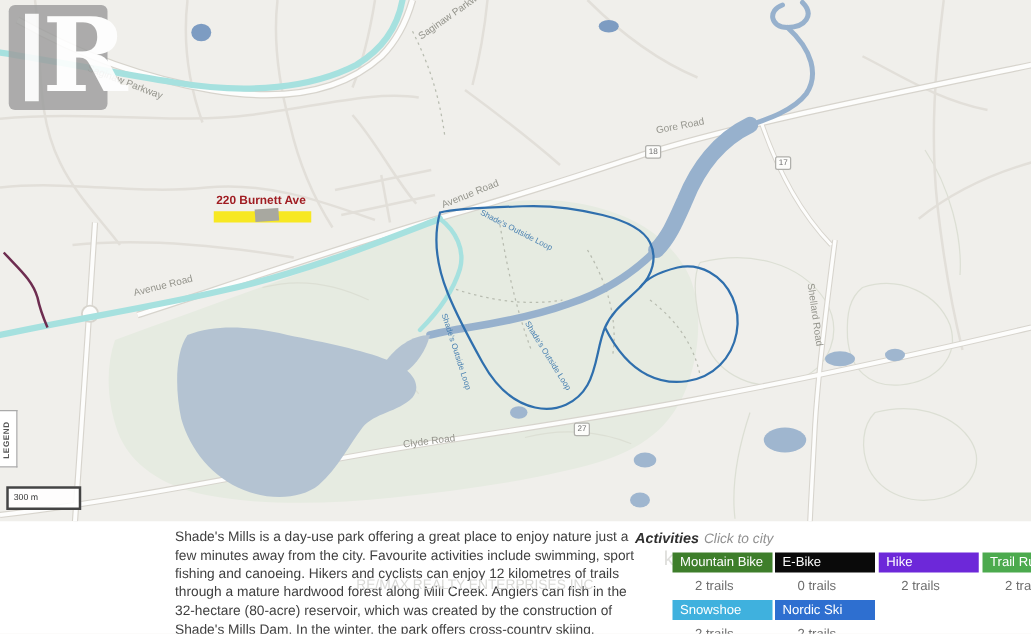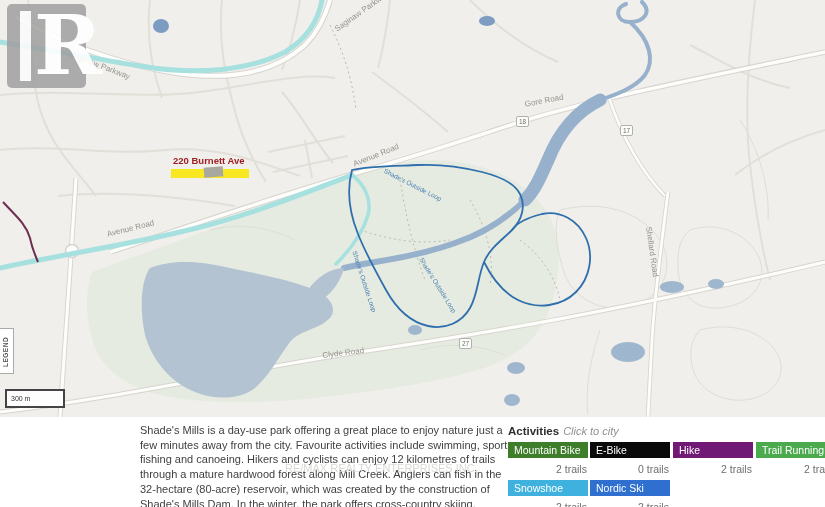--- a/index.html
+++ b/index.html
@@ -29,23 +29,23 @@
   .scalebar{position:absolute;left:5px;top:389px;width:52px;height:15px;border:2px solid #444;background:rgba(255,255,255,.88);font-size:7px;color:#333;line-height:15px;padding-left:4px;}
   .legendbox{position:absolute;left:0;top:328px;width:13px;height:44px;background:#fff;border:1px solid #aaa;border-left:none;overflow:hidden;}
   .legendbox span{position:absolute;left:2px;top:38px;transform:rotate(-90deg);transform-origin:0 0;font-size:6.5px;font-weight:bold;color:#555;letter-spacing:.5px;}
   
   .desc{position:absolute;left:140px;top:423px;width:372px;font-size:11px;line-height:14.7px;color:#3f3f3f;}
   .watermark{position:absolute;color:#d9d9d6;white-space:nowrap;pointer-events:none;}
   .wm1{left:285px;top:462px;font-size:11px;}
   .wm2{left:531px;top:439px;font-size:16px;color:#dededb;}
   .act{position:absolute;left:508px;top:425px;width:330px;}
   .act-title{font-size:11.5px;color:#2f2f2f;}
-  .act-title b{font-weight:bold;}
+  .act-title b{font-weight:bold;font-style:italic;}
   .act-sub{font-style:italic;color:#909090;font-size:11px;margin-left:4px;}
-  .act-cell{position:absolute;width:80px;height:16px;color:#ffffff;font-size:10.5px;line-height:16px;padding-left:6px;box-sizing:border-box;white-space:nowrap;overflow:hidden;cursor:pointer;}
+  .act-cell{position:absolute;width:80px;height:16px;color:#ffffff;font-size:10.5px;line-height:16px;padding-left:6px;box-sizing:border-box;white-space:nowrap;overflow:hidden;cursor:pointer;margin-left:30px;}
   .act-count{position:absolute;font-size:10.5px;color:#6e6e6e;white-space:nowrap;margin-left:48px;}
 </style>
 </head>
 <body>
 
 <div class="map">
   <svg width="825" height="417" viewBox="0 0 825 417">
     <defs>
       <path id="rd-main" d="M110,252 C160,236 280,195 360,172 C430,152 470,138 520,122 C590,100 700,78 825,52"></path>
       <path id="rd-clyde" d="M0,412 C120,398 240,370 360,352 C480,334 600,315 825,262"></path>
@@ -190,21 +190,21 @@
 <div class="watermark wm1">RE/MAX REALTY ENTERPRISES INC.</div>
 <div class="watermark wm2">kerage</div>
 
 <div class="act">
   <div class="act-title">
     <b>Activities</b><span class="act-sub">Click to city</span>
   </div>
 
   <div class="act-cell" style="left: 0px; top: 17px; background-color: rgb(62, 126, 43);">Mountain Bike</div>
   <div class="act-cell" style="left: 82px; top: 17px; background-color: rgb(10, 10, 10);">E-Bike</div>
-  <div class="act-cell" style="left: 165px; top: 17px; background-color: #701a75;">Hike</div>
+  <div class="act-cell" style="left: 165px; top: 17px; background-color: #6d28d9;">Hike</div>
   <div class="act-cell" style="left: 248px; top: 17px; background-color: rgb(76, 170, 78);">Trail Running</div>
 
   <div class="act-count" style="left:0px;top:38px">2 trails</div>
   <div class="act-count" style="left:82px;top:38px">0 trails</div>
   <div class="act-count" style="left:165px;top:38px">2 trails</div>
   <div class="act-count" style="left:248px;top:38px">2 trails</div>
 
   <div class="act-cell" style="left: 0px; top: 55px; background-color: rgb(63, 177, 222);">Snowshoe</div>
   <div class="act-cell" style="left: 82px; top: 55px; background-color: rgb(46, 111, 208);">Nordic Ski</div>
 

